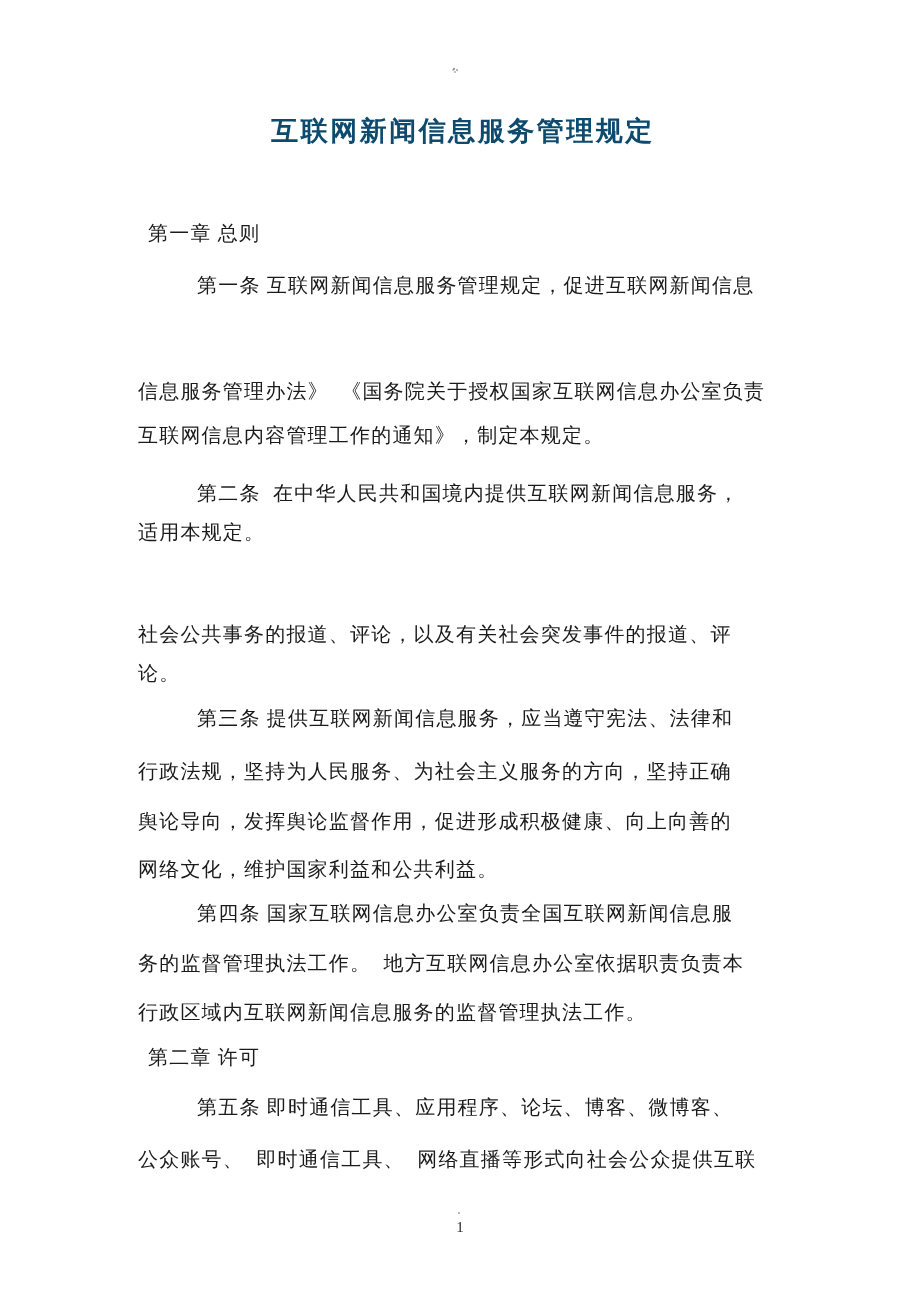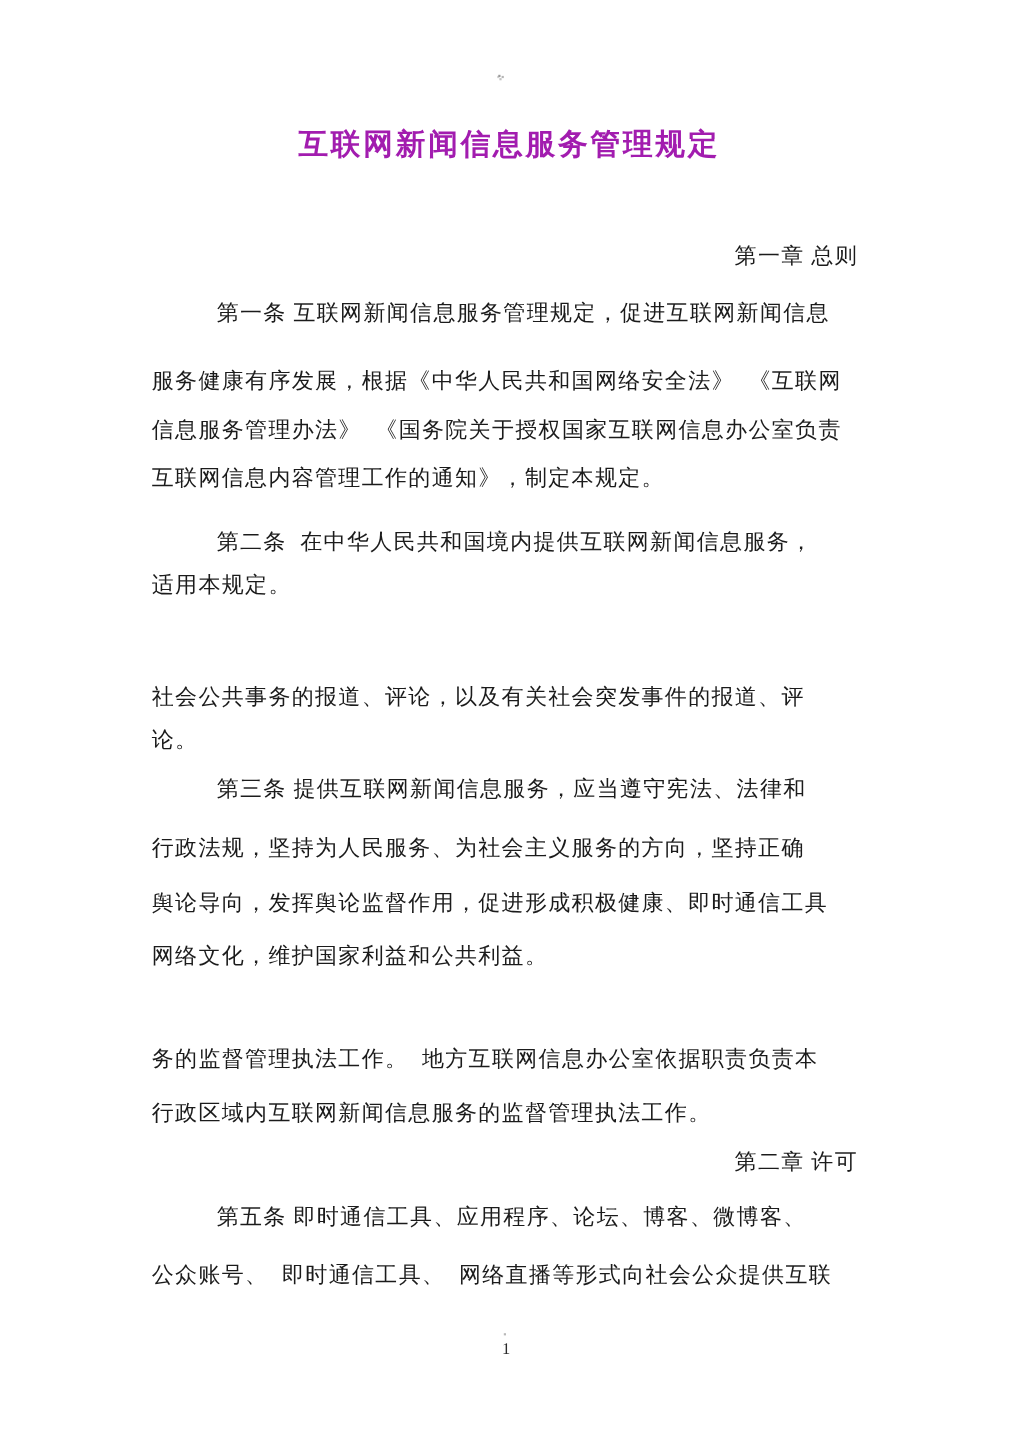--- a/index.html
+++ b/index.html
@@ -16,33 +16,33 @@
     position: absolute;
     top: 113px;
     left: 138px;
     width: 650px;
     margin: 0;
     text-align: center;
     font-size: 27px;
     font-weight: bold;
     letter-spacing: 2.5px;
     white-space: pre;
-    color: #a21caf;
+    color: #0c4a6e;
   }
   .line {
     position: absolute;
     left: 138px;
     width: 664px;
     font-size: 20px;
     line-height: 30px;
     letter-spacing: 1.2px;
     white-space: pre;
   }
   .line.indent { left: 197px; width: 605px; }
-  .line.center { left: 130px; width: 650px; text-align: right; }
+  .line.center { left: 148px; width: 650px; text-align: left; }
   .page-number {
     position: absolute;
     top: 1219px;
     left: 0;
     width: 920px;
     text-align: center;
     font-size: 15px;
     color: #2a2a2a;
   }
   .smudge-top {
@@ -68,35 +68,35 @@
 
 <div class="page">
 
   <div class="smudge-top"></div>
 
   <h1 class="doc-title">互联网新闻信息服务管理规定</h1>
 
   <div class="line center" style="top:218px">第一章 总则</div>
 
   <div class="line indent" style="top:270px">第一条 互联网新闻信息服务管理规定，促进互联网新闻信息</div>
-  <div class="line" style="top:332px">服务健康有序发展，根据《中华人民共和国网络安全法》  《互联网</div>
   <div class="line" style="top:376px">信息服务管理办法》  《国务院关于授权国家互联网信息办公室负责</div>
   <div class="line" style="top:420px">互联网信息内容管理工作的通知》，制定本规定。</div>
 
   <div class="line indent" style="top:478px">第二条  在中华人民共和国境内提供互联网新闻信息服务，</div>
   <div class="line" style="top:517px">适用本规定。</div>
 
   <div class="line" style="top:619px">社会公共事务的报道、评论，以及有关社会突发事件的报道、评</div>
   <div class="line" style="top:658px">论。</div>
 
   <div class="line indent" style="top:703px">第三条 提供互联网新闻信息服务，应当遵守宪法、法律和</div>
   <div class="line" style="top:756px">行政法规，坚持为人民服务、为社会主义服务的方向，坚持正确</div>
-  <div class="line" style="top:806px">舆论导向，发挥舆论监督作用，促进形成积极健康、即时通信工具</div>
+  <div class="line" style="top:806px">舆论导向，发挥舆论监督作用，促进形成积极健康、向上向善的</div>
   <div class="line" style="top:854px">网络文化，维护国家利益和公共利益。</div>
 
+  <div class="line indent" style="top:898px">第四条 国家互联网信息办公室负责全国互联网新闻信息服</div>
   <div class="line" style="top:948px">务的监督管理执法工作。  地方互联网信息办公室依据职责负责本</div>
   <div class="line" style="top:997px">行政区域内互联网新闻信息服务的监督管理执法工作。</div>
 
   <div class="line center" style="top:1042px">第二章 许可</div>
 
   <div class="line indent" style="top:1092px">第五条 即时通信工具、应用程序、论坛、博客、微博客、</div>
   <div class="line" style="top:1144px">公众账号、  即时通信工具、  网络直播等形式向社会公众提供互联</div>
 
   <div class="smudge-bottom"></div>
 

